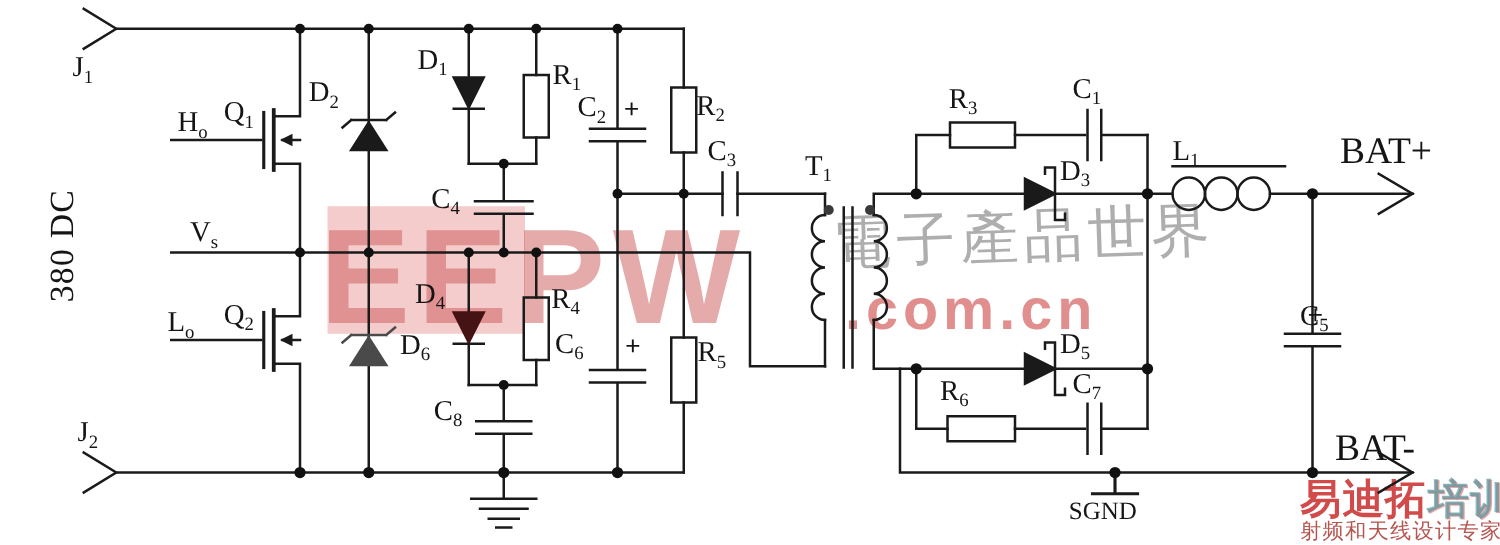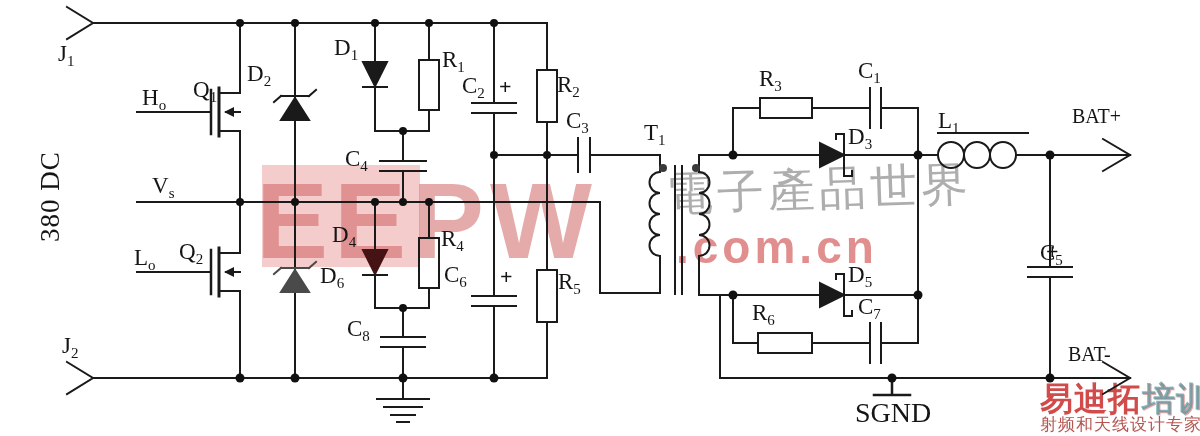--- a/index.html
+++ b/index.html
@@ -3,21 +3,21 @@
 <meta charset="utf-8">
 <style>
   html,body{margin:0;padding:0;background:#fff;}
   #stage{position:relative;width:1200px;height:436px;background:var(--paper,#fff);overflow:hidden;
          font-family:"Liberation Serif",serif;}
   #stage svg{position:absolute;left:0;top:0;z-index:2;}
   .wm{position:absolute;z-index:1;white-space:nowrap;}
   .lbls{position:absolute;left:0;top:0;z-index:3;width:100%;height:100%;}
   .lbl{position:absolute;font-size:23px;color:#151515;white-space:nowrap;line-height:1;}
   .lbl sub{font-size:15px;line-height:0;vertical-align:-5px;}
-  .big{font-size:20px;}
+  .big{font-size:30px;}
   .plus{font-size:22px;font-weight:600;}
   .rot{transform:rotate(-90deg);transform-origin:center center;font-size:27px;letter-spacing:1px;}
   .wm-eepw-bg{left:262px;top:165px;width:158px;height:102px;background:rgba(228,120,120,.38);}
   .wm-eepw{left:256px;top:158px;font-family:"Liberation Sans",sans-serif;font-weight:800;
            font-size:108px;letter-spacing:6px;color:rgba(206,92,92,.52);}
   .wm-cn{left:666px;top:158px;font-size:47px;letter-spacing:4px;color:rgba(125,125,125,.62);
          transform:rotate(-2deg);}
   .wm-domain{left:676px;top:220px;font-family:"Liberation Sans",sans-serif;font-weight:700;
              font-size:46px;letter-spacing:4px;color:rgba(214,98,98,.72);}
   .wm-brand{left:1040px;top:377px;font-weight:700;font-size:33px;letter-spacing:1px;}
@@ -237,21 +237,21 @@
       </g>
     </g>
   </svg>
 
   <div class="lbls">
     <div class="lbl" style="left:58px;top:42px"><span>J</span><sub>1</sub></div>
     <div class="lbl" style="left:62px;top:334px"><span>J</span><sub>2</sub></div>
     <div class="lbl rot" style="left:-2px;top:183px;width:104px;text-align:center">380 DC</div>
 
     <div class="lbl" style="left:142px;top:86px"><span>H</span><sub>o</sub></div>
-    <div class="lbl" style="left:193px;top:78px"><span>Q</span><sub>1</sub></div>
+    <div class="lbl" style="left:179px;top:78px"><span>Q</span><sub>1</sub></div>
     <div class="lbl" style="left:247px;top:62px"><span>D</span><sub>2</sub></div>
     <div class="lbl" style="left:152px;top:174px"><span>V</span><sub>s</sub></div>
     <div class="lbl" style="left:134px;top:246px"><span>L</span><sub>o</sub></div>
     <div class="lbl" style="left:179px;top:240px"><span>Q</span><sub>2</sub></div>
     <div class="lbl" style="left:320px;top:264px"><span>D</span><sub>6</sub></div>
 
     <div class="lbl" style="left:334px;top:36px"><span>D</span><sub>1</sub></div>
     <div class="lbl" style="left:442px;top:48px"><span>R</span><sub>1</sub></div>
     <div class="lbl" style="left:345px;top:147px"><span>C</span><sub>4</sub></div>
     <div class="lbl" style="left:462px;top:74px"><span>C</span><sub>2</sub></div>
@@ -274,15 +274,15 @@
     <div class="lbl" style="left:938px;top:109px"><span>L</span><sub>1</sub></div>
     <div class="lbl big" style="left:1072px;top:106px">BAT+</div>
 
     <div class="lbl" style="left:848px;top:263px"><span>D</span><sub>5</sub></div>
     <div class="lbl" style="left:858px;top:295px"><span>C</span><sub>7</sub></div>
     <div class="lbl" style="left:752px;top:301px"><span>R</span><sub>6</sub></div>
 
     <div class="lbl plus" style="left:1046px;top:241px">+</div>
     <div class="lbl" style="left:1040px;top:241px"><span>C</span><sub>5</sub></div>
     <div class="lbl big" style="left:1068px;top:344px">BAT-</div>
-    <div class="lbl" style="left:855px;top:399px;font-size:28px">SGND</div>
+    <div class="lbl" style="left:855px;top:399px;font-size:20px">SGND</div>
   </div>
 </div>
 
 </body></html>

